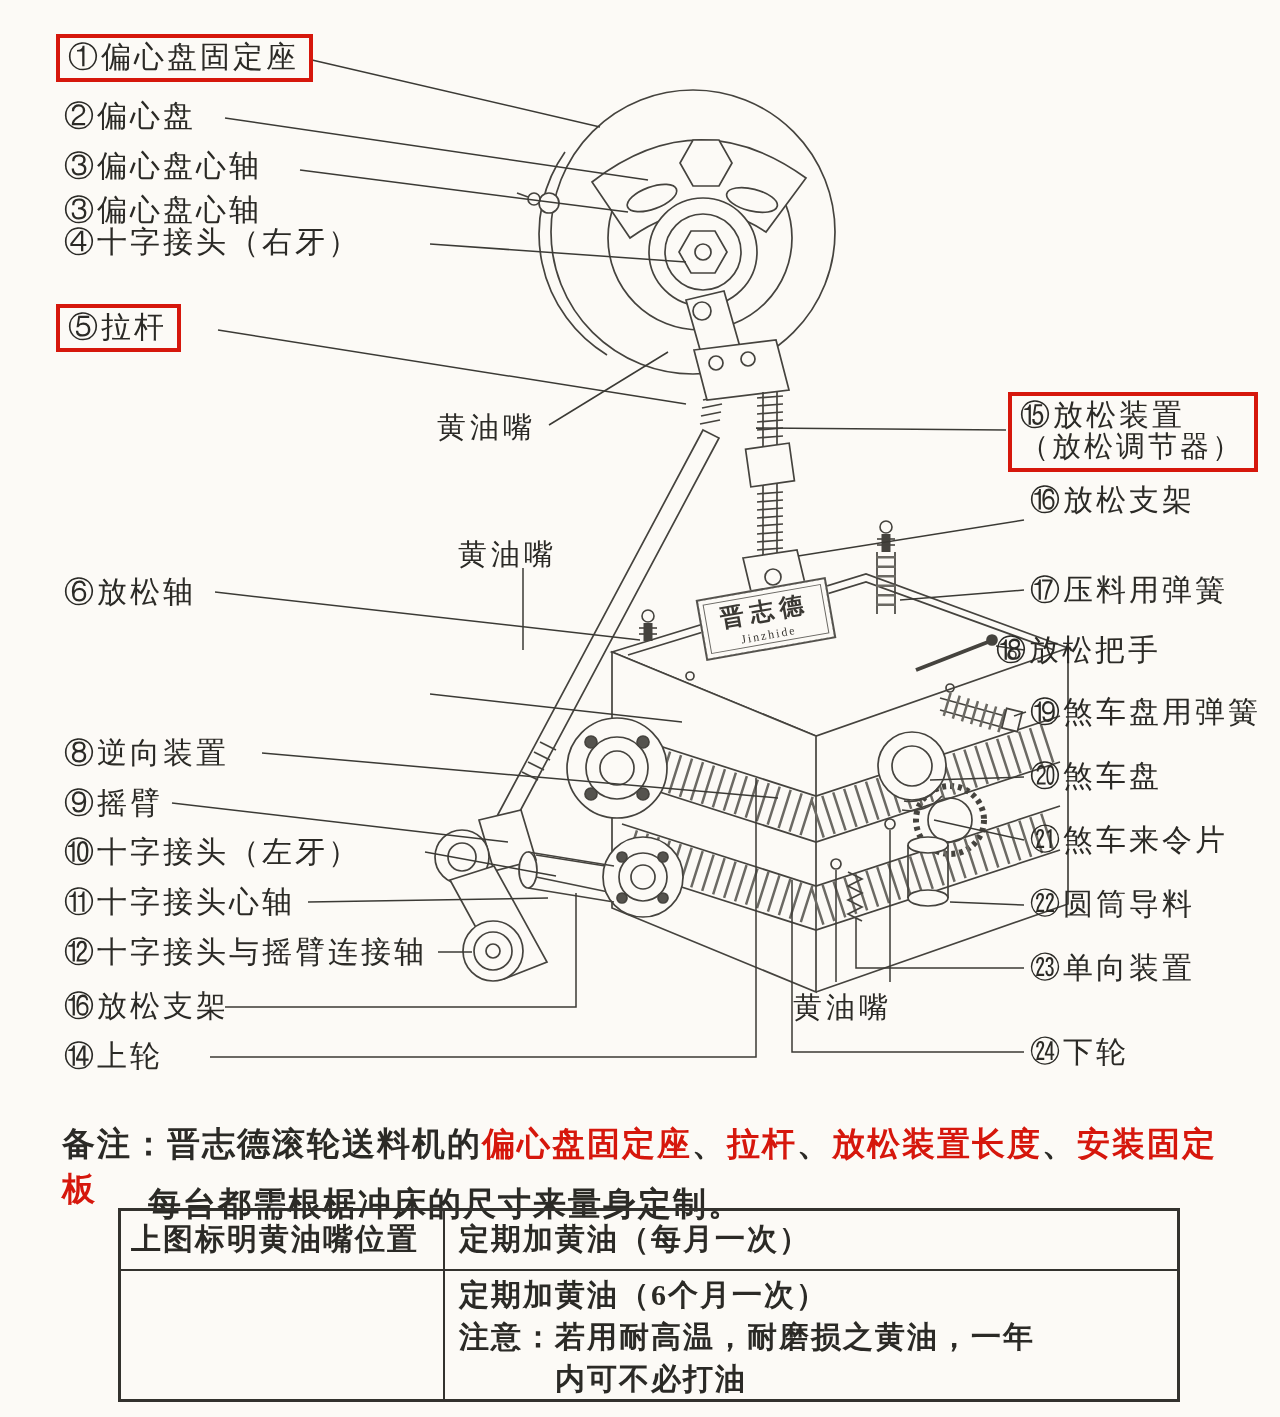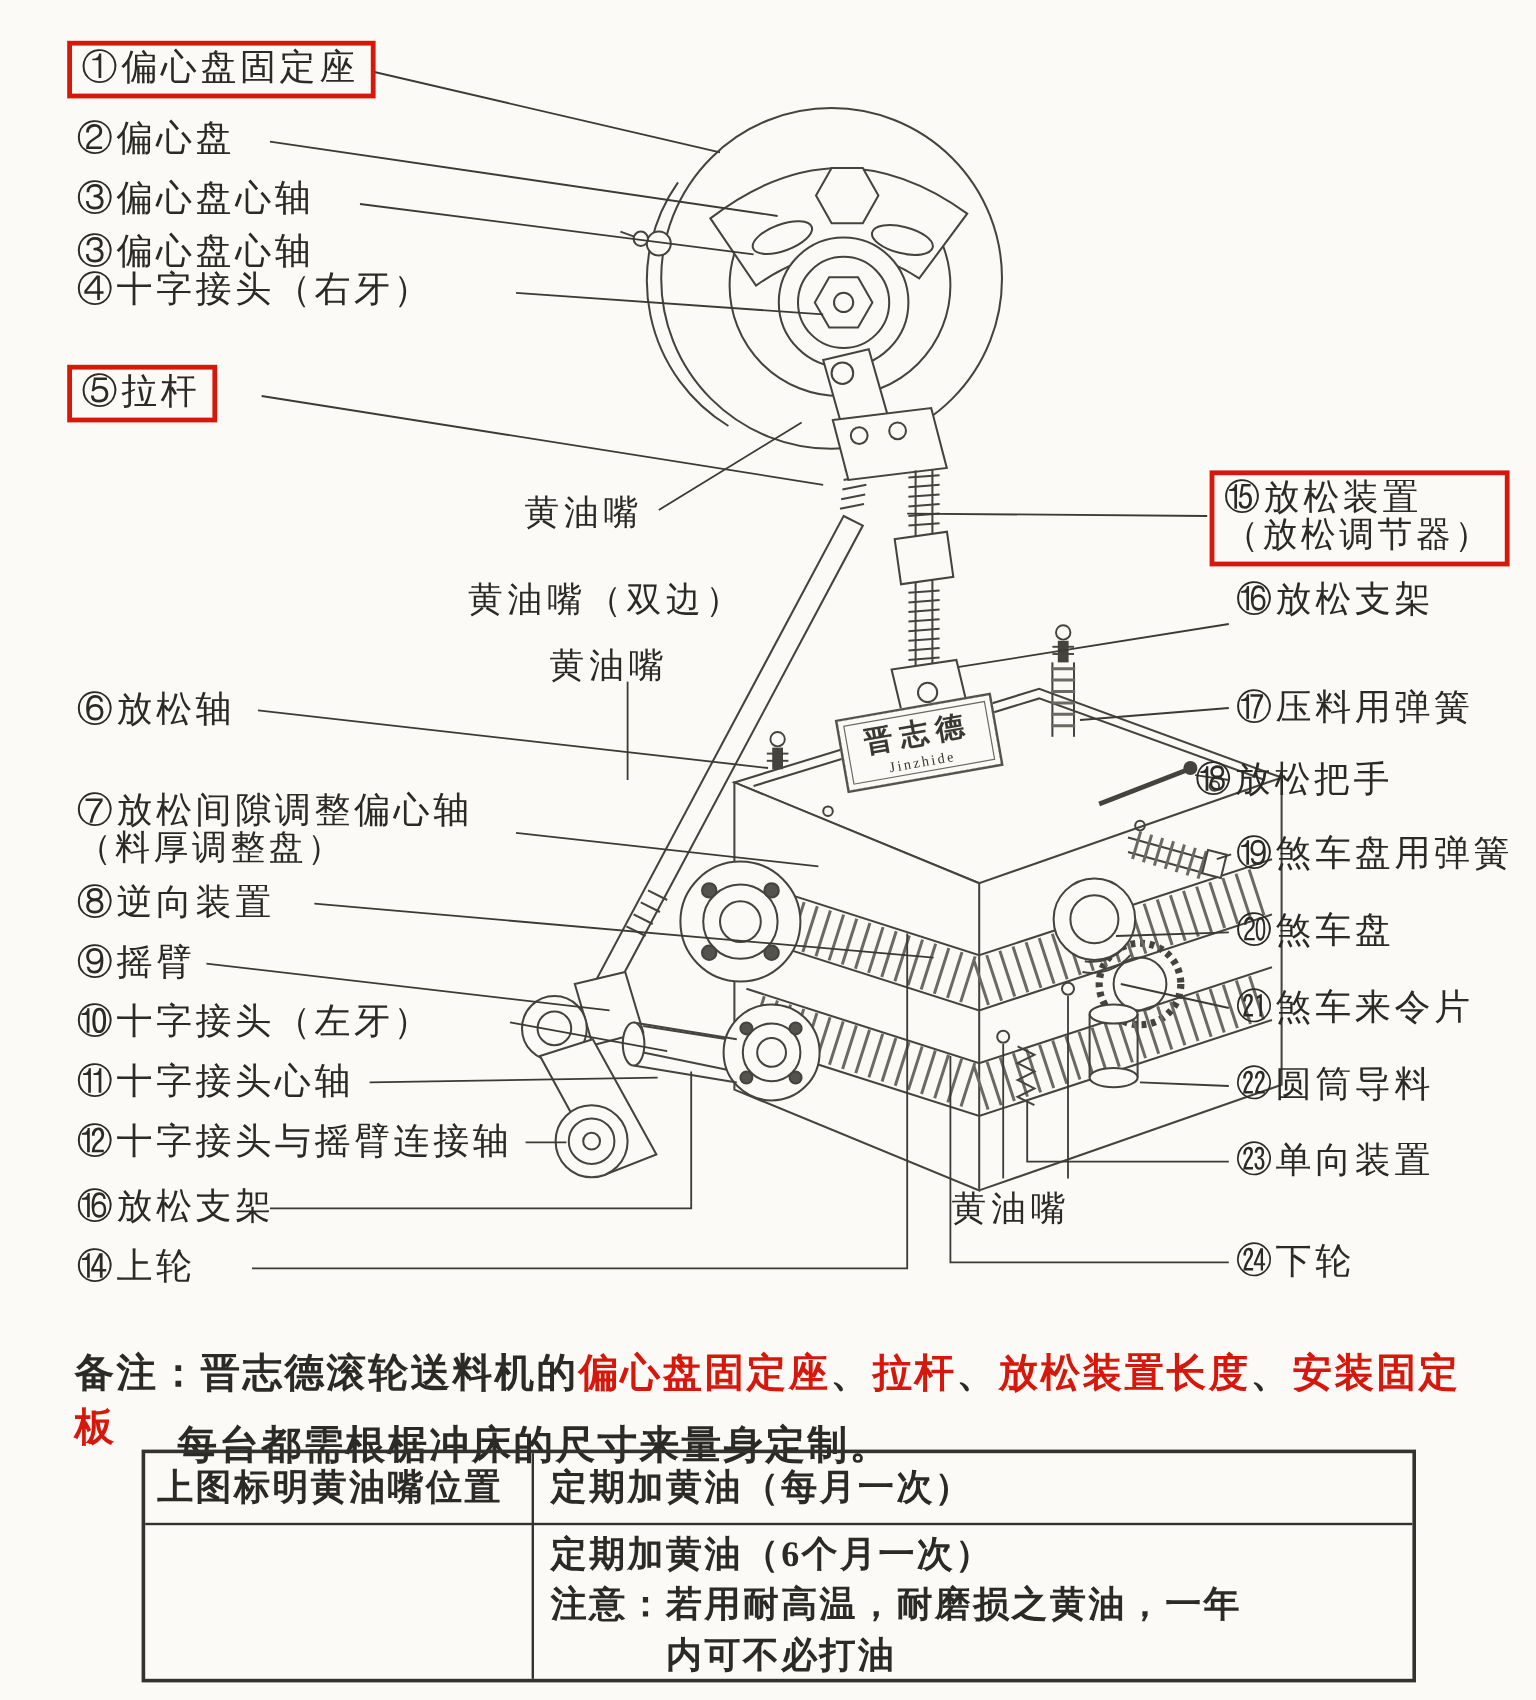--- a/index.html
+++ b/index.html
@@ -197,34 +197,29 @@
     <div class="en">Jinzhide</div>
   </div>
 
   <div class="lbl boxed" style="left:56px;top:34px">①偏心盘固定座</div>
   <div class="lbl" style="left:64px;top:100px">②偏心盘</div>
   <div class="lbl" style="left:64px;top:150px">③偏心盘心轴</div>
   <div class="lbl" style="left:64px;top:194px">③偏心盘心轴</div>
   <div class="lbl" style="left:64px;top:226px">④十字接头（右牙）</div>
   <div class="lbl boxed" style="left:56px;top:304px">⑤拉杆</div>
   <div class="lbl" style="left:64px;top:576px">⑥放松轴</div>
-  <div class="lbl" style="left:64px;top:660px">
-    <div>⑦放松间隙调整偏心轴</div>
-    <div class="sub">（料厚调整盘）</div>
-  </div>
   <div class="lbl" style="left:64px;top:737px">⑧逆向装置</div>
   <div class="lbl" style="left:64px;top:787px">⑨摇臂</div>
   <div class="lbl" style="left:64px;top:836px">⑩十字接头（左牙）</div>
   <div class="lbl" style="left:64px;top:886px">⑪十字接头心轴</div>
   <div class="lbl" style="left:64px;top:936px">⑫十字接头与摇臂连接轴</div>
   <div class="lbl" style="left:64px;top:990px">⑯放松支架</div>
   <div class="lbl" style="left:64px;top:1040px">⑭上轮</div>
 
   <div class="grease" style="left:437px;top:408px">黄油嘴</div>
-  <div class="grease" style="left:390px;top:480px">黄油嘴（双边）</div>
   <div class="grease" style="left:458px;top:535px">黄油嘴</div>
   <div class="grease" style="left:793px;top:988px">黄油嘴</div>
 
   <div class="lbl boxed" style="left:1008px;top:392px">
     <div>⑮放松装置</div>
     <div class="sub">（放松调节器）</div>
   </div>
   <div class="lbl" style="left:1030px;top:484px">⑯放松支架</div>
   <div class="lbl" style="left:1030px;top:574px">⑰压料用弹簧</div>
   <div class="lbl" style="left:996px;top:634px">⑱放松把手</div>

